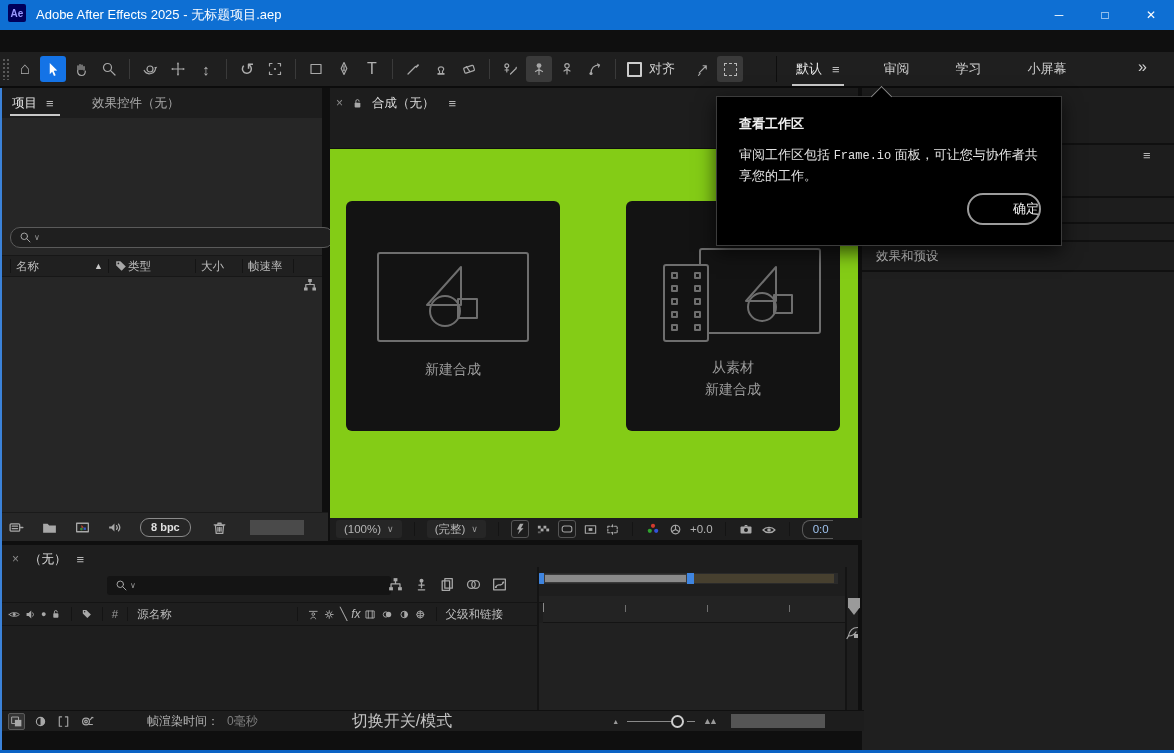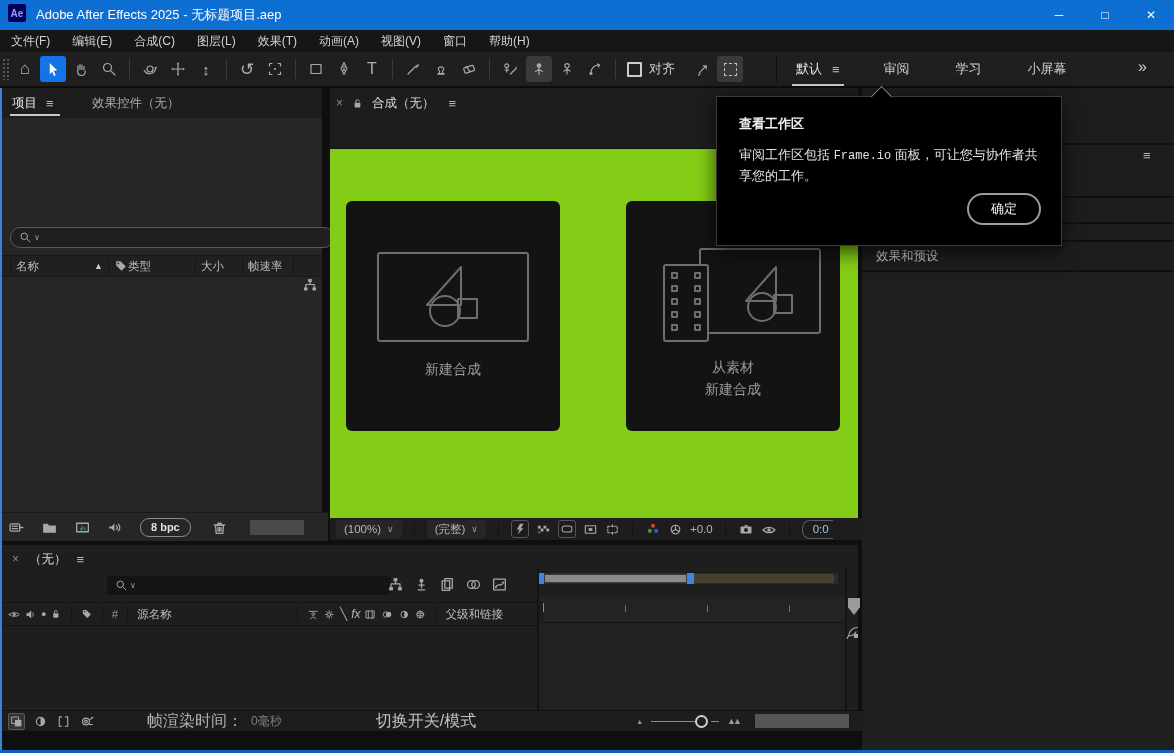--- a/index.html
+++ b/index.html
@@ -35,31 +35,20 @@
     <div style="width:18px;height:18px;background:#00005b;color:#9a9aff;font-size:10px;font-weight:bold;
                 display:flex;align-items:center;justify-content:center;border-radius:2px;margin:0 10px 4px 8px">Ae</div>
     <div style="color:#ffffff;font-size:13px">Adobe After Effects 2025 - 无标题项目.aep</div>
     <div class="fx" style="margin-left:auto;height:100%">
       <div class="winbtn">─</div>
       <div class="winbtn">□</div>
       <div class="winbtn">✕</div>
     </div>
   </div>
 
-  <div class="p fx" style="left:0;top:30px;width:1174px;height:22px;background:#161616">
-    <div class="menu-item">文件(F)</div>
-    <div class="menu-item">编辑(E)</div>
-    <div class="menu-item">合成(C)</div>
-    <div class="menu-item">图层(L)</div>
-    <div class="menu-item">效果(T)</div>
-    <div class="menu-item">动画(A)</div>
-    <div class="menu-item">视图(V)</div>
-    <div class="menu-item">窗口</div>
-    <div class="menu-item">帮助(H)</div>
-  </div>
 
   <div class="p" style="left:0;top:52px;width:1174px;height:34px;background:#1f1f1f;border-bottom:2px solid #0c0c0c">
     <div class="p" style="left:2px;top:6px;width:7px;height:22px;
                 background-image:radial-gradient(#585858 1px, transparent 1.2px);background-size:4px 4px"></div>
 
     <div class="p fx" style="left:12px;top:4px;gap:2px">
       <div class="tb" style="font-size:17px">⌂</div>
       <div class="tb hl">
         <svg width="15" height="15" viewBox="0 0 16 16">
             <polygon points="4,1 12,9 8.2,9.4 10.3,14 8.5,14.8 6.6,10.4 4,13" fill="#fff"></polygon>
@@ -538,21 +527,21 @@
           <path class="f" d="M8 3.6 a4.4 4.4 0 0 1 0 8.8 z"></path>
         </svg>
       <svg width="15" height="15" viewBox="0 0 16 16">
           <path class="s" d="M6 3 H3.5 V13 H6 M10 3 h2.5 V13 H10"></path>
         </svg>
       <svg width="16" height="16" viewBox="0 0 16 16">
           <circle class="s" cx="7" cy="8.5" r="3.4"></circle>
           <circle class="s" cx="7" cy="8.5" r="1.3"></circle>
           <path class="s" d="M10.4 11.5 h3 M11.5 6.5 l1.5-2.2 M13 4.3 l1 .4"></path>
         </svg>
-      <span style="margin-left:44px;color:#b0b0b0;font-size:16px">帧渲染时间：</span>
+      <span style="margin-left:44px;color:#b0b0b0;font-size:12px">帧渲染时间：</span>
       <span style="color:#7e7e7e;font-size:12px">0毫秒</span>
       <span style="margin-left:86px;color:#c4c4c4;font-size:16px">切换开关/模式</span>
       <span style="margin-left:152px;font-size:7px;color:#9a9a9a">▲</span>
       <div class="fx" style="gap:0">
         <div style="width:44px;height:1px;background:#8a8a8a"></div>
         <div style="width:9px;height:9px;border:2px solid #cfcfcf;border-radius:50%;background:#1d1d1d"></div>
         <div style="width:8px;height:1px;background:#8a8a8a;margin-left:3px"></div>
       </div>
       <span style="font-size:9px;letter-spacing:-3px;color:#9a9a9a">▲▲</span>
       <div style="width:94px;height:14px;background:#555555;margin-left:8px"></div>
@@ -560,19 +549,19 @@
   </div>
 
   <div class="p" style="left:874px;top:89px;width:14px;height:14px;background:#000;transform:rotate(45deg);
               border-left:1.5px solid #8a8a8a;border-top:1.5px solid #8a8a8a;z-index:31"></div>
   <div class="p" style="left:716px;top:96px;width:344px;height:148px;background:#000;border:1px solid #3c3c3c;
               box-shadow:0 6px 18px rgba(0,0,0,.65);z-index:30">
     <div class="p" style="left:22px;top:18px;font-size:13px;font-weight:bold;color:#f0f0f0">查看工作区</div>
     <div class="p" style="left:22px;top:48px;width:302px;font-size:13px;line-height:1.55;color:#e2e2e2">
       <span>审阅工作区包括 </span><span style="font-family:'Liberation Mono','DejaVu Sans Mono',monospace;font-size:12px">Frame.io</span><span> 面板，可让您与协作者共享您的工作。</span>
     </div>
-    <div class="p fx" style="left:250px;top:96px;width:70px;height:28px;border:2px solid #9c9c9c;border-radius:16px;justify-content:center">
+    <div class="p fx" style="left:250px;top:96px;width:70px;height:28px;border:2px solid #9c9c9c;border-radius:16px;justify-content:flex-end">
       <span style="color:#f0f0f0;font-size:13px">确定</span>
     </div>
   </div>
 
   <div class="p" style="left:0;top:750px;width:1174px;height:3px;background:#0b62c4"></div>
 </div>
 
 </body></html>

